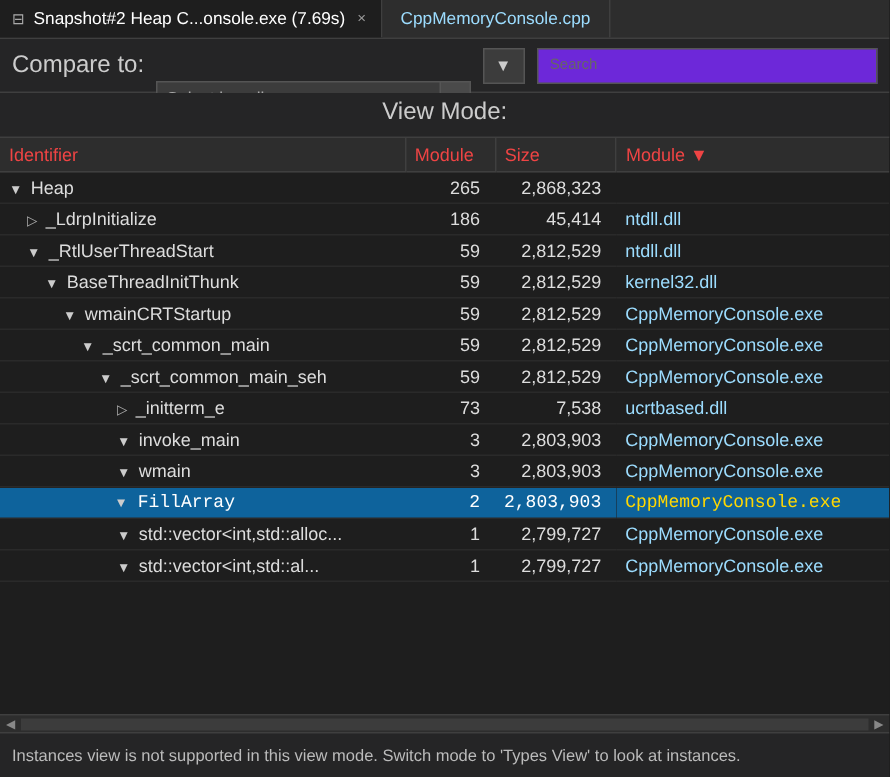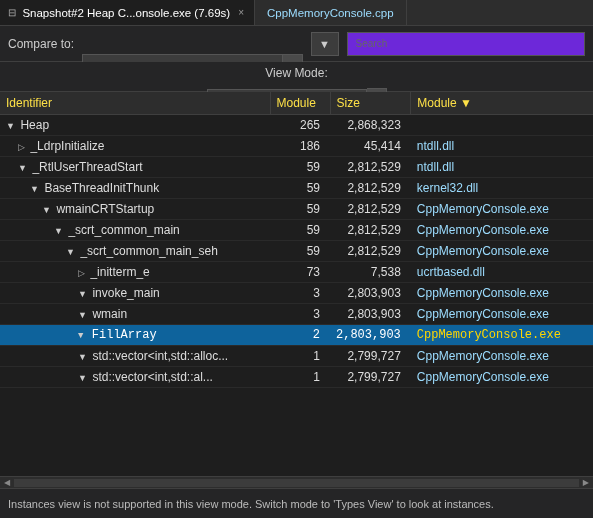--- a/index.html
+++ b/index.html
@@ -59,21 +59,21 @@
       background: #252526;
       border-bottom: 1px solid #3f3f3f;
       padding: 5px 8px;
       display: flex;
       align-items: center;
       gap: 8px;
       height: 36px;
     }
     .toolbar-label {
       color: #ccc;
-      font-size: 12px;
+      font-size: 16px;
       white-space: nowrap;
     }
     .toolbar-select-wrapper {
       display: flex;
       align-items: center;
       flex: 1;
       max-width: 240px;
       margin-top: 44px;
     }
     .toolbar-select {
@@ -163,21 +163,21 @@
       border-collapse: collapse;
       font-size: 12px;
     }
     thead tr {
       background: #2d2d2d;
       border-bottom: 1px solid #3f3f3f;
     }
     thead th {
       text-align: left;
       padding: 4px 6px;
-      color: #fde047;
+      color: #ef4444;
       font-weight: normal;
       border-right: 1px solid #3f3f3f;
       white-space: nowrap;
       user-select: none;
       cursor: pointer;
     }
     thead th:last-child { border-right: none; }
     tbody tr {
       border-bottom: 1px solid #2a2a2a;
     }

